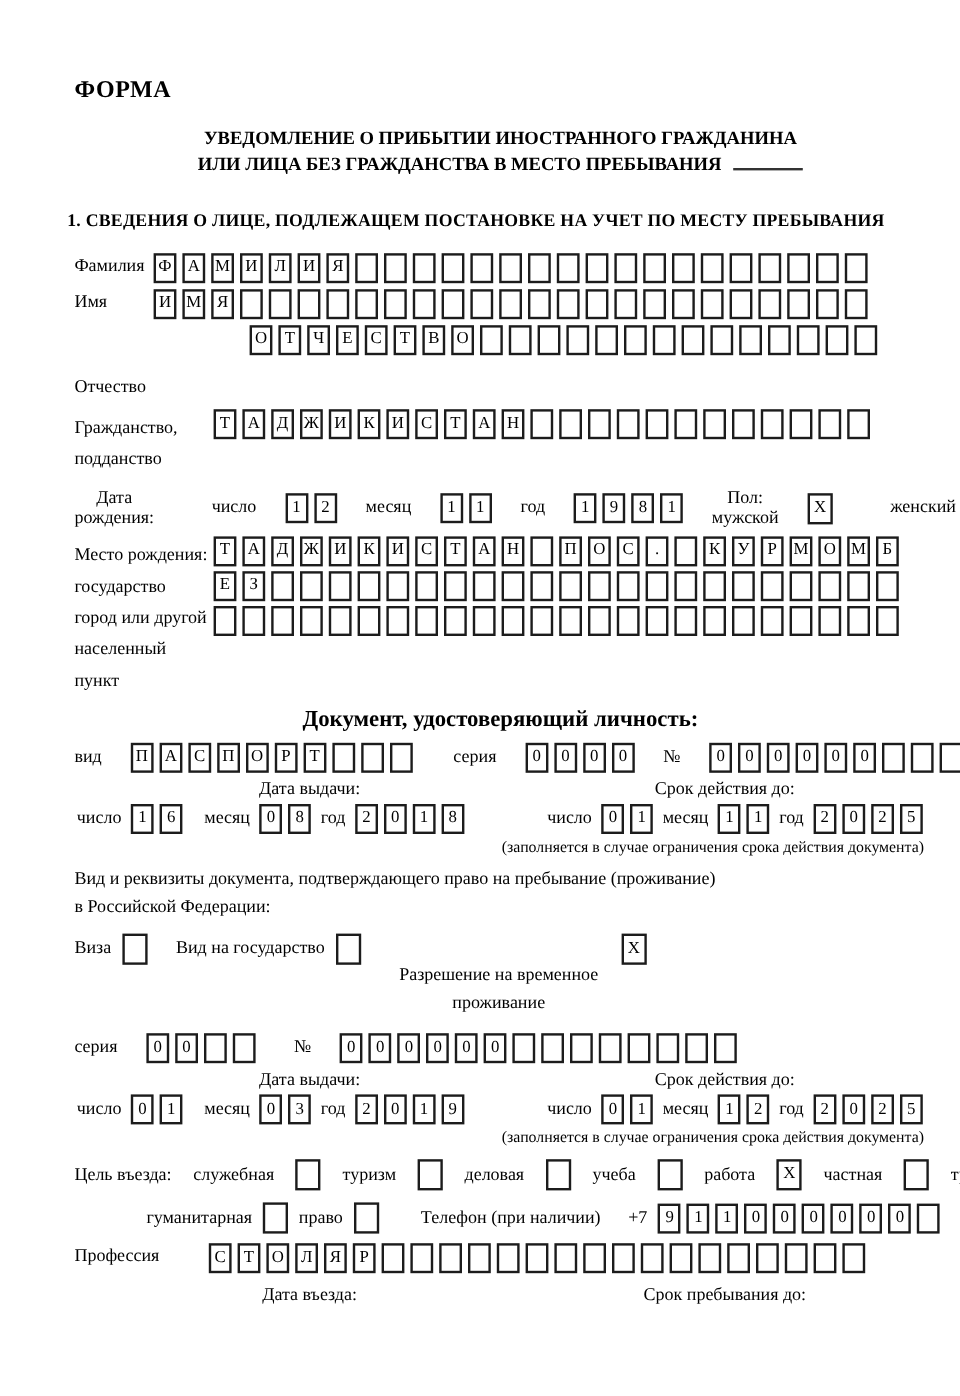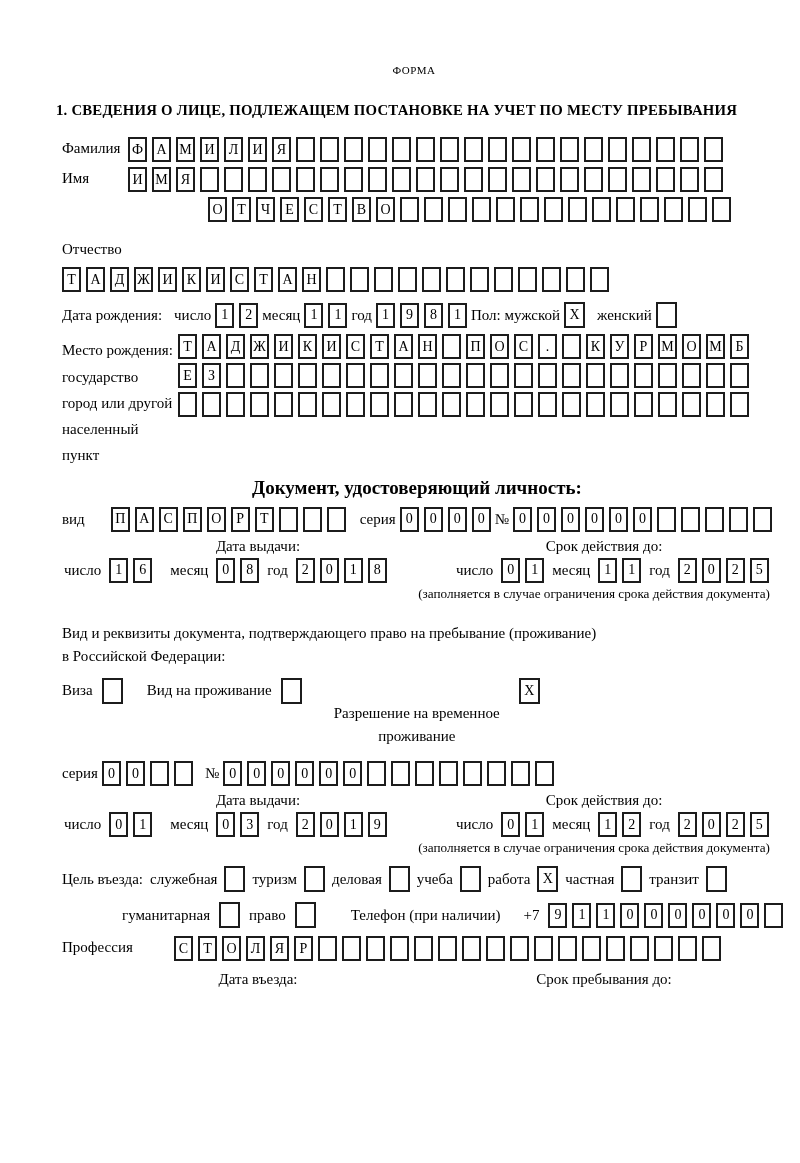--- a/index.html
+++ b/index.html
@@ -5,21 +5,21 @@
   * { margin:0; padding:0; box-sizing:border-box; }
   body {
     width:800px; min-height:1163px; background:#ffffff; color:#000;
     font-family:"Liberation Serif", serif; font-size:15px;
   }
   .page { width:800px; min-height:1163px; padding:40px 28px 20px 62px; position:relative; }
 
   
   .req-block { margin-left:556px; font-size:13.5px; line-height:1.28; }
   .req-block .gap { height:6px; }
-  .forma { text-align:center; font-weight:normal; font-size:11px; margin:24px 6px 18px 0; letter-spacing:.5px; }
+  .forma { text-align:left; font-weight:bold; font-size:20px; margin:24px 6px 18px 0; letter-spacing:.5px; }
 
   .title { text-align:center; font-weight:bold; font-size:15.5px; line-height:1.45; }
   .title .blank { display:inline-block; width:58px; border-bottom:2px solid #333; height:14px; margin-left:10px; }
 
   .sec-head { font-weight:bold; font-size:14.8px; margin:26px 0 18px -6px; letter-spacing:.2px; }
 
   
   .cells { display:inline-flex; gap:5px; vertical-align:middle; flex-wrap:nowrap; }
   .cell {
     width:19px; height:25px; border:2px solid #1c1c1c; flex:0 0 auto;
@@ -29,61 +29,63 @@
   .box {
     display:inline-flex; width:21px; height:26px; border:2px solid #1c1c1c;
     align-items:center; justify-content:center; font-size:14px; vertical-align:middle; flex:0 0 auto;
   }
 
   .row { display:flex; align-items:flex-start; margin-bottom:5px; }
   .lbl { flex:0 0 auto; padding-top:3px; }
   .w66 { width:66px; } .w116 { width:116px; } .w146 { width:146px;margin-top:36px; } .w112 { width:112px; } .w64 { width:64px; }
   .lbl div { line-height:1.75; }
 
-  .inline-row { display:flex; align-items:center; gap:4px; margin-bottom:6px; flex-wrap:nowrap; }
+  .inline-row { display:flex; align-items:center; gap:24px; margin-bottom:6px; flex-wrap:nowrap;text-align:center; }
   .inline-row .sp { width:4px; }
 
   .stack3 .crow { margin-bottom:4px; }
 
   .doc-head { text-align:center; font-weight:bold; font-size:19px; margin:8px 0 8px 0; }
 
   
   .dategrp { margin:6px 0 2px 0; }
   .dategrp .heads { display:flex; }
   .dategrp .heads div { font-size:15px; }
   .dategrp .h-left  { width:392px; text-align:center; }
   .dategrp .h-right { width:300px; text-align:center; }
   .dategrp .vals { display:flex; align-items:center; margin-top:3px; }
   .dg { display:inline-flex; align-items:center; gap:6px; }
   .dg .t { padding:0 2px; }
   .dg-left { width:392px; }
   .note { text-align:right; font-size:13.2px; margin:3px 2px 6px 0; }
 
-  .intro { line-height:1.55; margin-top:20px; }
+  .intro { line-height:1.55; margin-top:8px; }
 
   .opts { display:flex; align-items:flex-start; margin:10px 0 14px 0; gap:10px; }
   .opt { display:flex; align-items:flex-start; gap:9px; }
   .opt .olabel { padding-top:4px; }
   .opt .center { text-align:center; line-height:1.5;margin-top:20px; }
   .opt .wA { width:186px; } .opt .wB { width:168px; }
 
-  .purpose { display:flex; align-items:center; gap:7px; margin:10px 0 6px 0; white-space:nowrap; }
+  .purpose { display:flex; align-items:center; gap:18px; margin:10px 0 6px 0; white-space:nowrap; }
   .purpose2 { display:flex; align-items:center; gap:9px; margin:10px 0 8px 0; padding-left:60px; white-space:nowrap; }
   .purpose2 .phone-lbl { margin-left:26px; }
   .purpose2 .plus { margin-left:14px; }
 </style>
 </head>
 <body>
 
 <div class="page">
 
 
   <div class="forma">ФОРМА</div>
 
   <div class="title">
+    <div>УВЕДОМЛЕНИЕ О ПРИБЫТИИ ИНОСТРАННОГО ГРАЖДАНИНА</div>
+    <div><span>ИЛИ ЛИЦА БЕЗ ГРАЖДАНСТВА В МЕСТО ПРЕБЫВАНИЯ</span><span class="blank"></span></div>
   </div>
 
   <div class="sec-head">1. СВЕДЕНИЯ О ЛИЦЕ, ПОДЛЕЖАЩЕМ ПОСТАНОВКЕ НА УЧЕТ ПО МЕСТУ ПРЕБЫВАНИЯ</div>
 
   <div class="row">
     <div class="lbl w66">Фамилия</div>
     <div class="cells">
         <span class="cell">Ф</span>
         <span class="cell">А</span>
         <span class="cell">М</span>
@@ -167,20 +169,24 @@
         <span class="cell"></span>
         <span class="cell"></span>
         <span class="cell"></span>
         <span class="cell"></span>
         <span class="cell"></span>
         <span class="cell"></span>
       </div>
   </div>
 
   <div class="row">
+    <div class="lbl w116">
+      <div>Гражданство,</div>
+      <div>подданство</div>
+    </div>
     <div class="cells">
         <span class="cell">Т</span>
         <span class="cell">А</span>
         <span class="cell">Д</span>
         <span class="cell">Ж</span>
         <span class="cell">И</span>
         <span class="cell">К</span>
         <span class="cell">И</span>
         <span class="cell">С</span>
         <span class="cell">Т</span>
@@ -408,21 +414,21 @@
     <div>Вид и реквизиты документа, подтверждающего право на пребывание (проживание)</div>
     <div>в Российской Федерации:</div>
   </div>
 
   <div class="opts">
     <div class="opt">
       <span class="olabel">Виза</span>
       <span class="box"></span>
     </div>
     <div class="opt" style="margin-left:14px">
-      <span class="olabel">Вид на проживание</span>
+      <span class="olabel">Вид на государство</span>
       <span class="box"></span>
     </div>
     <div class="opt" style="margin-left:12px">
       <span class="olabel center wA">Разрешение на временное проживание</span>
       <span class="box">X</span>
     </div>
   </div>
 
   <div class="inline-row" style="margin-top:12px;">
     <span>серия</span>

